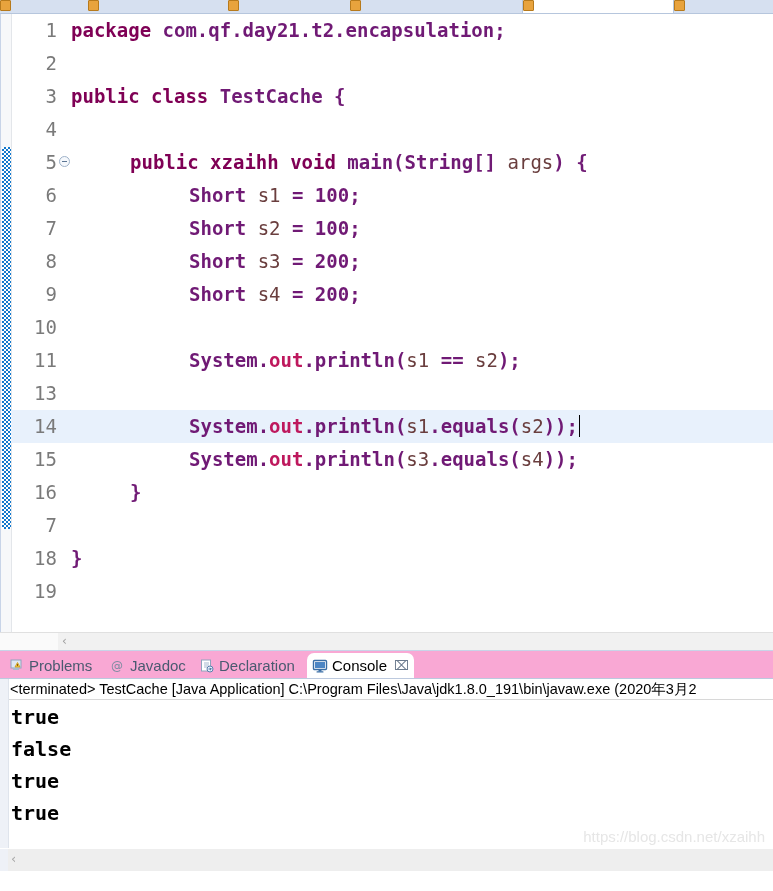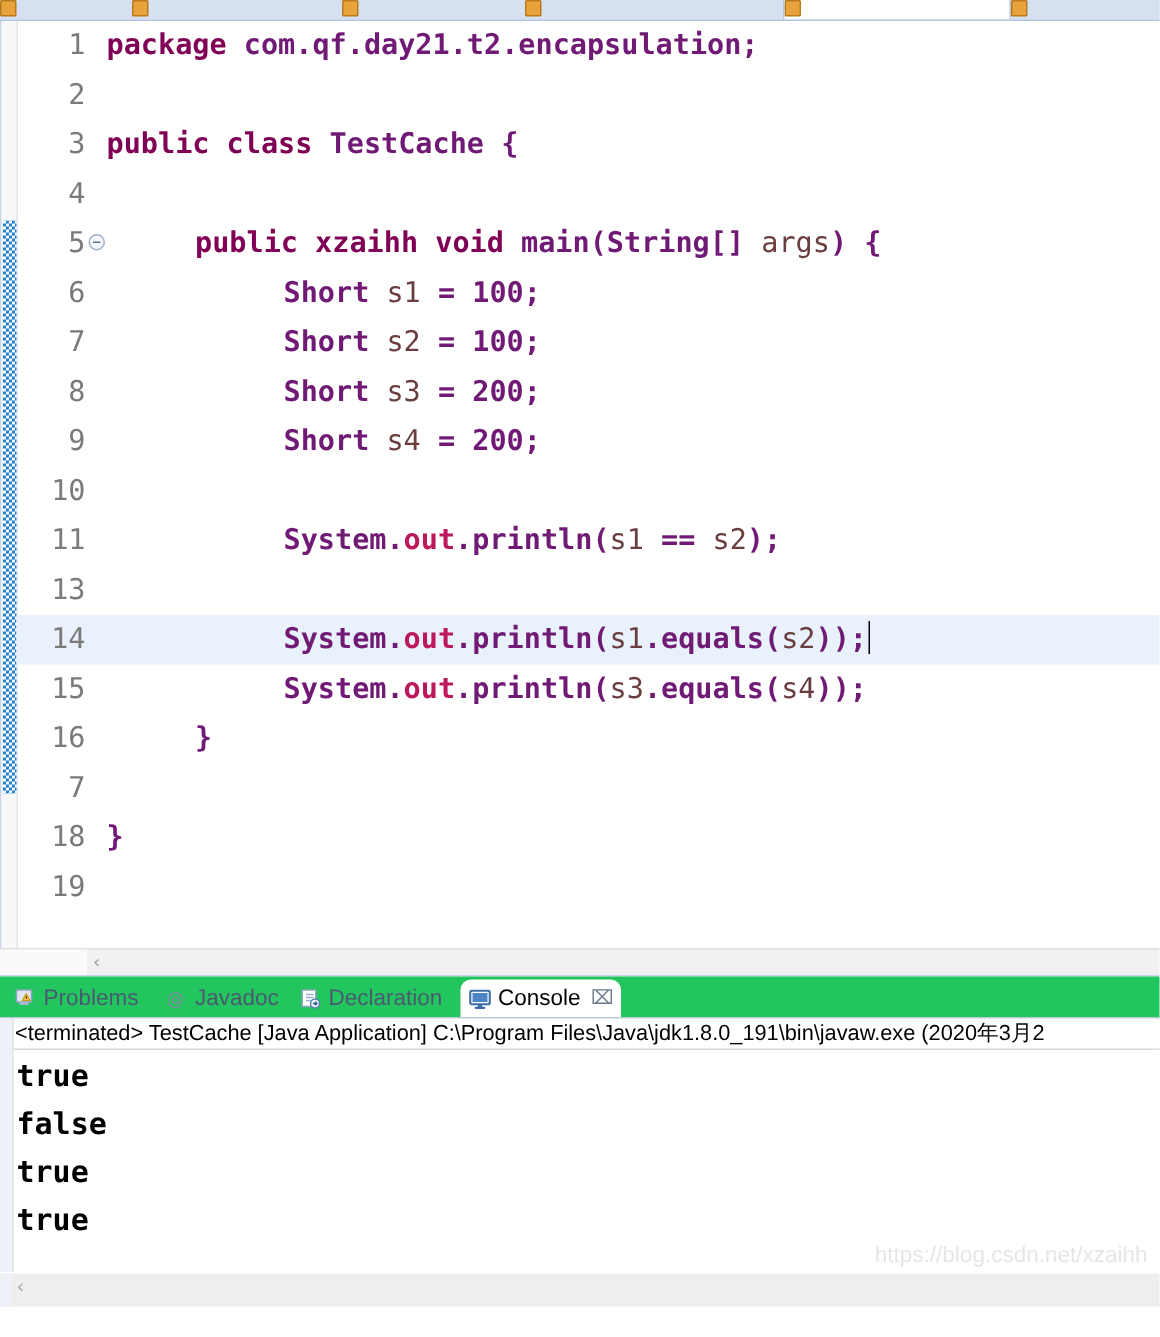--- a/index.html
+++ b/index.html
@@ -186,21 +186,21 @@
 
   
   .bottom {
     position: relative;
     background: #ffffff;
     border-top: 1px solid #c8d4e8;
   }
   .viewtabs {
     position: relative;
     height: 27px;
-    background: #22c55e;
+    background: #f9a8d4;
     border-bottom: 1px solid #bcc9de;
   }
   .vtab {
     position: absolute;
     top: 2px;
     height: 25px;
     display: flex;
     align-items: center;
     font-size: 15px;
     color: #4a5a70;

